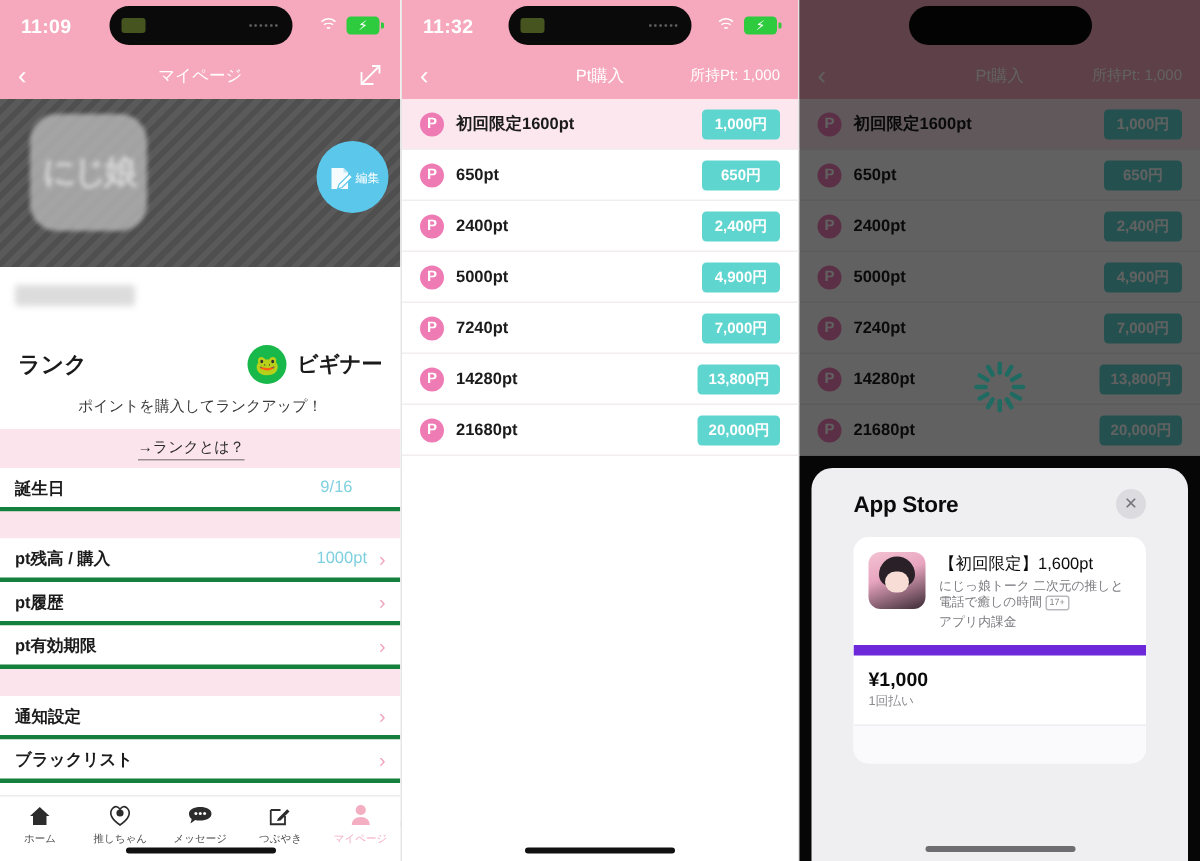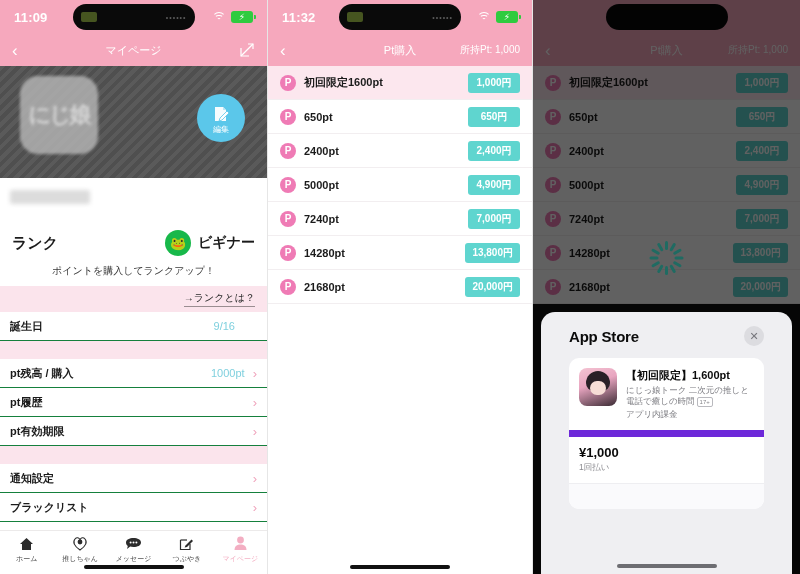--- a/index.html
+++ b/index.html
@@ -64,22 +64,22 @@
     background: repeating-linear-gradient(-45deg, #5a5a5a 0 4px, #4f4f4f 4px 8px);
   }
   .app-icon {
     position: absolute; left: 20px; top: 10px; width: 78px; height: 78px;
     border-radius: 18px; background: rgba(190,190,190,.75);
     display: flex; align-items: center; justify-content: center;
     filter: blur(1.4px);
   }
   .app-icon span { font-size: 22px; color: rgba(255,255,255,.55); font-weight: 700; letter-spacing: -2px; }
   .edit-fab {
-    position: absolute; right: 22px; top: 28px; width: 48px; height: 48px; border-radius: 50%;
-    background: #5bc7ea; display: flex; flex-direction: column; align-items: center; justify-content: center;
+    position: absolute; right: 8px; top: 28px; width: 48px; height: 48px; border-radius: 50%;
+    background: #5bc7ea; display: flex; flex-direction: row; align-items: center; justify-content: center;
     color: #fff;
   }
   .edit-fab svg { display: block; margin-top: 2px; }
   .edit-fab .fab-label { font-size: 8px; margin-top: 0px; color: #fff; }
   .profile-strip { height: 42px; background: #fff; position: relative; }
   .name-blur {
     position: absolute; left: 10px; top: 12px; width: 80px; height: 14px;
     background: #dcdcdc; border-radius: 2px; filter: blur(2px);
   }
 
@@ -89,27 +89,27 @@
   .rank-label { font-size: 15px; font-weight: 700; color: #1b1b1b; }
   .rank-right { margin-left: auto; display: flex; align-items: center; gap: 7px; }
   .rank-badge {
     width: 26px; height: 26px; border-radius: 50%; background: #18b84a;
     display: flex; align-items: center; justify-content: center;
   }
   .rank-badge span { font-size: 13px; }
   .rank-name { font-size: 14px; font-weight: 700; color: #1b1b1b; }
   .rank-sub { text-align: center; font-size: 10px; color: #3a3a3a; margin-top: 8px; }
 
-  .pink-band { background: #fbe4ec; height: 26px; display: flex; align-items: center; justify-content: flex-end; padding-right: 12px; }
+  .pink-band { background: #fbe4ec; height: 26px; display: flex; align-items: center; justify-content: center; padding-right: 12px; }
   .rank-what { font-size: 10px; color: #2a2a2a; border-bottom: 1px solid #9a8d91; padding-bottom: 1px; }
 
   
   .srow {
     height: 29px; background: #fff; display: flex; align-items: center;
-    padding: 0 10px; border-bottom: 1px solid #15803d; text-align: right;
+    padding: 0 10px; border-bottom: 3px solid #15803d; text-align: right;
   }
   .srow .lbl { font-size: 11px; font-weight: 700; color: #1b1b1b; }
   .srow .val { margin-left: auto; font-size: 11px; color: #7fd0de; }
   .srow .chev { margin-left: 8px; color: #f0a5bd; font-size: 13px; line-height: 1; }
   .srow.no-chev .val { margin-right: 22px; }
   .spacer-pink { height: 18px; background: #fbe4ec; }
 
   
   .tabbar {
     position: absolute; bottom: 0; left: 0; right: 0; height: 44px; background: #fff;
@@ -171,21 +171,21 @@
   }
   .thumb:before {
     content: ""; position: absolute; left: 7px; top: 3px; width: 24px; height: 20px;
     border-radius: 12px 12px 8px 8px; background: #2a2027;
   }
   .thumb:after {
     content: ""; position: absolute; left: 11px; top: 13px; width: 16px; height: 14px;
     border-radius: 8px; background: #f7ddd6;
   }
   .item-info { min-width: 0; flex: 1; }
-  .item-title { font-size: 11px; font-weight: 700; color: #0b0b0b; }
+  .item-title { font-size: 11px; font-weight: 400; color: #0b0b0b; }
   .item-desc { font-size: 8.5px; color: #7b7b80; line-height: 1.35; margin-top: 2px; }
   .age-tag {
     display: inline-block; border: 1px solid #b9b9be; color: #85858a; font-size: 6px;
     border-radius: 2px; padding: 0 2px; vertical-align: middle; margin-left: 2px;
   }
   .item-kind { font-size: 8.5px; color: #7b7b80; margin-top: 1px; }
   .price-row { border-top: 7px solid #6d28d9; padding: 8px 10px 9px; }
   .price-main { font-size: 13px; font-weight: 700; color: #0b0b0b; }
   .price-sub { font-size: 8.5px; color: #8b8b90; margin-top: 2px; }
   .faded-row { border-top: 1px solid #eeeef1; height: 26px; background: #fafafc; }

